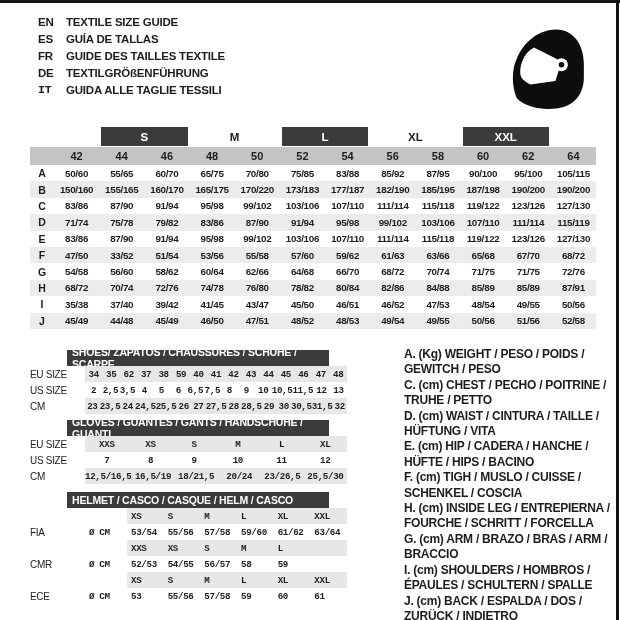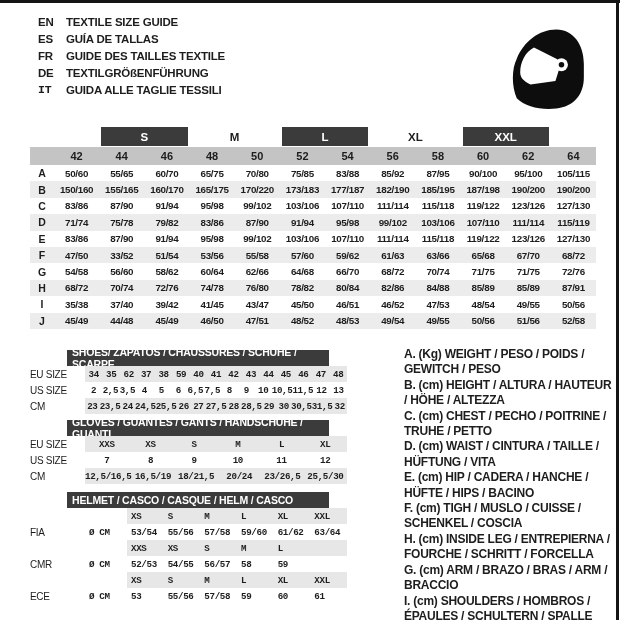--- a/index.html
+++ b/index.html
@@ -443,21 +443,20 @@
             <div class="cell">59</div>
             <div class="cell">60</div>
             <div class="cell">61</div>
           </div>
         </div>
       </div>
   </div>
 
   <div class="legend" id="legend">
       <div class="legend-item">A. (Kg) WEIGHT / PESO / POIDS / GEWITCH / PESO</div>
-      <div class="legend-item">B. (cm) HEIGHT / ALTURA / HAUTEUR / HÖHE / ALTEZZA</div>
       <div class="legend-item">C. (cm) CHEST / PECHO / POITRINE / TRUHE / PETTO</div>
       <div class="legend-item">D. (cm) WAIST / CINTURA / TAILLE / HÜFTUNG / VITA</div>
       <div class="legend-item">E. (cm) HIP / CADERA / HANCHE / HÜFTE / HIPS / BACINO</div>
       <div class="legend-item">F. (cm) TIGH / MUSLO / CUISSE / SCHENKEL / COSCIA</div>
       <div class="legend-item">H. (cm) INSIDE LEG / ENTREPIERNA / FOURCHE / SCHRITT / FORCELLA</div>
       <div class="legend-item">G. (cm) ARM / BRAZO / BRAS / ARM / BRACCIO</div>
       <div class="legend-item">I. (cm) SHOULDERS / HOMBROS / ÉPAULES / SCHULTERN / SPALLE</div>
       <div class="legend-item">J. (cm) BACK / ESPALDA / DOS / ZURÜCK / INDIETRO</div>
     </div>
 </div>

